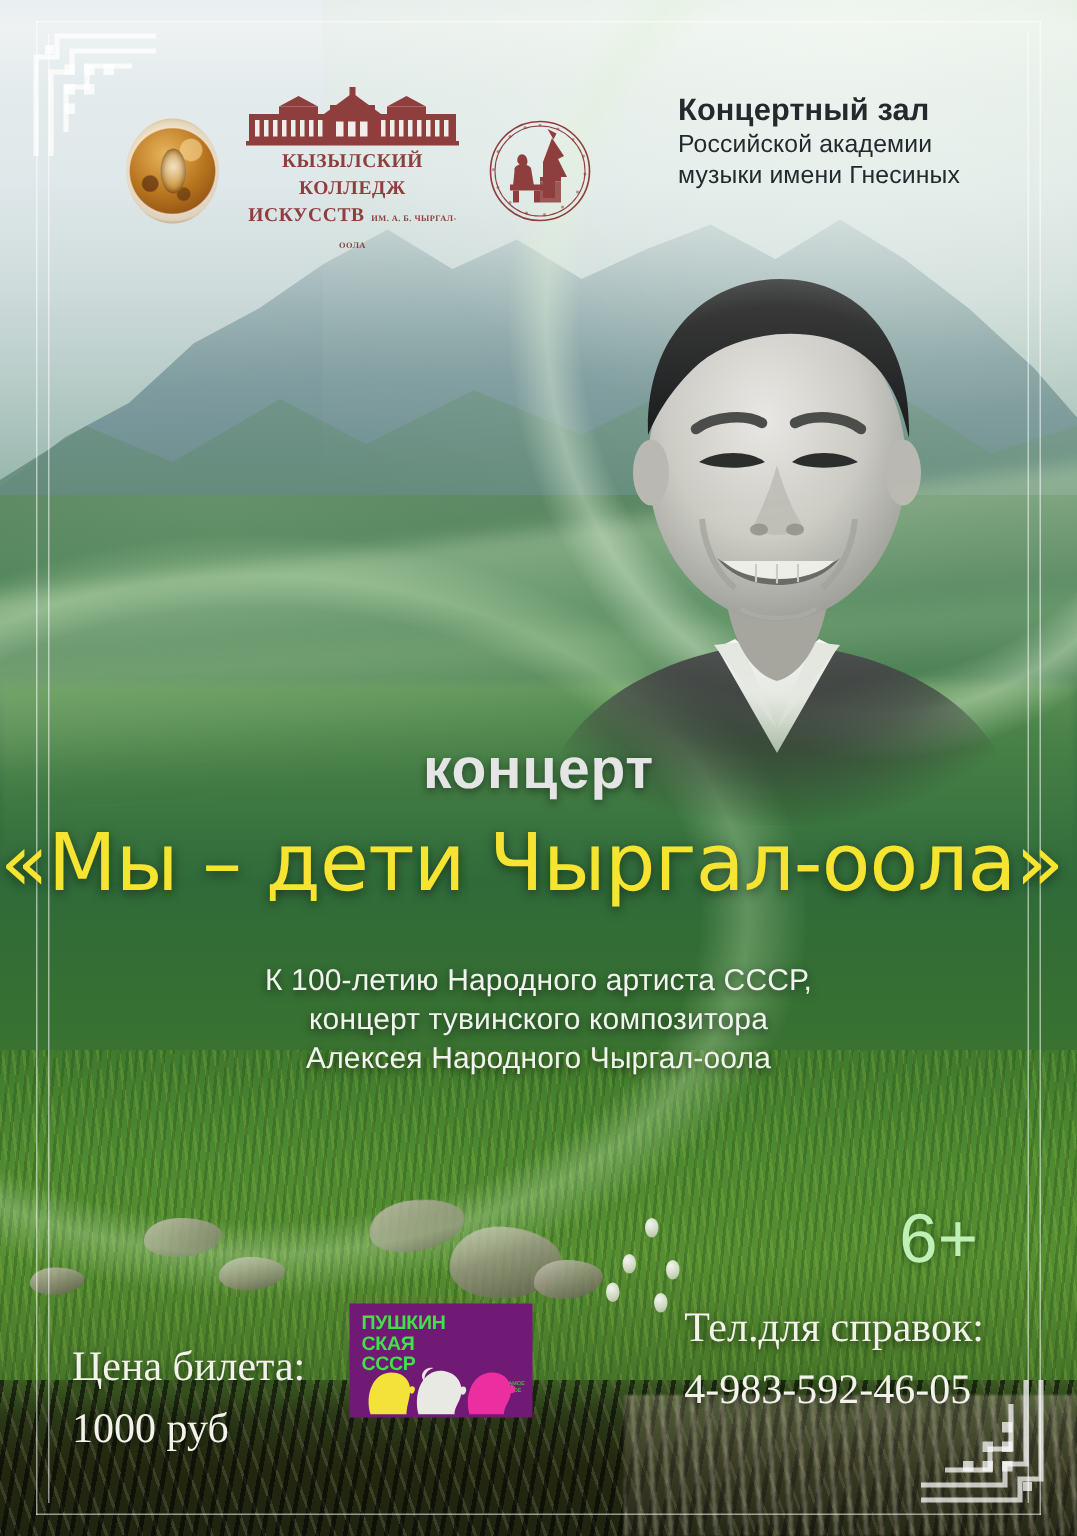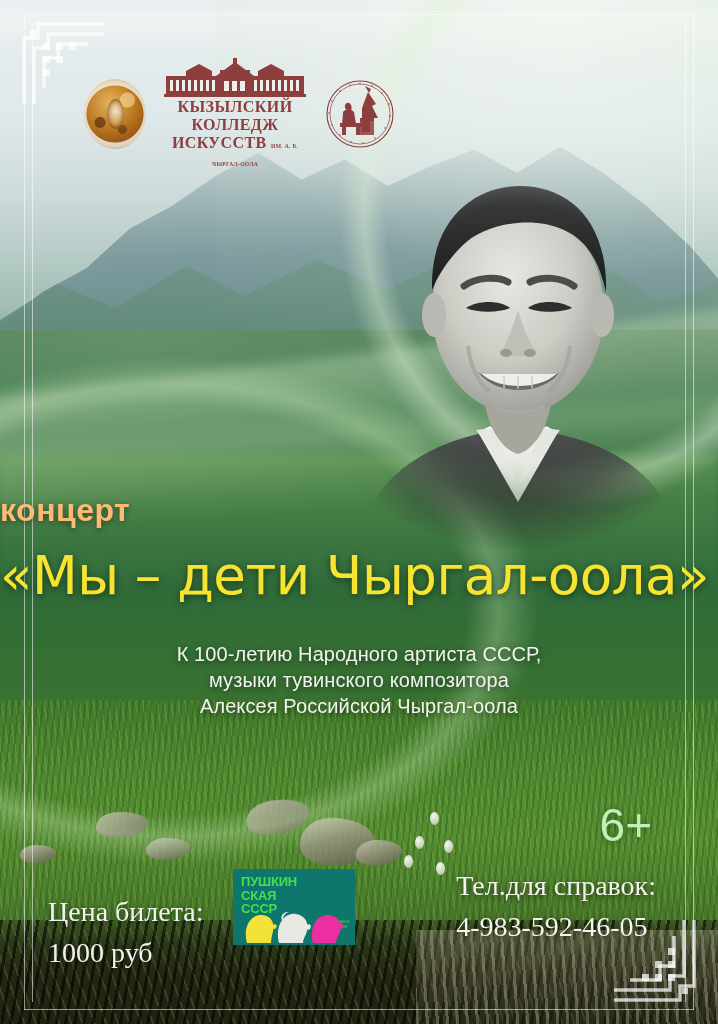--- a/index.html
+++ b/index.html
@@ -167,21 +167,21 @@
     background:
       radial-gradient(circle at 26% 62%, rgba(60,25,5,.55) 0 5px, rgba(0,0,0,0) 6px),
       radial-gradient(circle at 62% 72%, rgba(60,25,5,.45) 0 4px, rgba(0,0,0,0) 5px),
       radial-gradient(circle at 70% 30%, rgba(255,225,160,.55) 0 7px, rgba(0,0,0,0) 8px);
   }
 
   .logo-college{ width:142px; text-align:center; color:#8d3d3d; }
   .logo-college .bld{ display:block; }
   .logo-college .t1{
     font-family:"Liberation Serif", serif; font-weight:bold;
-    font-size:16px; letter-spacing:.4px; line-height:1.06; color:#8f3e3e;
+    font-size:13px; letter-spacing:.4px; line-height:1.06; color:#8f3e3e;
   }
   .logo-college .t2{
     font-family:"Liberation Serif", serif; font-weight:bold;
     font-size:5.6px; letter-spacing:.3px; margin-top:2px; color:#8f3e3e;
   }
 
   .logo-gnesin{ width:72px; height:72px; }
 
   .header-title{
     position:absolute; left:452px; top:62px;
@@ -205,22 +205,22 @@
     text-shadow:0 1px 8px rgba(40,60,60,.35);
   }
   .datebox .time{
     font-family:"Liberation Serif", serif;
     font-size:42px; letter-spacing:0px; margin-top:2px;
     text-shadow:0 1px 8px rgba(40,60,60,.35);
   }
 
   
   .kicker{
-    position:absolute; left:0; top:492px; width:100%; 
-    color:#fdba74; font-size:32px; font-weight:bold; letter-spacing:.5px;
+    position:absolute; left:0; top:492px; width:100%; text-align:center;
+    color:#e5e5e5; font-size:38px; font-weight:bold; letter-spacing:.5px;
     text-shadow:0 2px 6px rgba(0,0,0,.45);
   }
   .maintitle{
     position:absolute; left:0; top:545px; width:100%; text-align:left;
     color:#f7e430; font-size:53px; letter-spacing:-.5px;
     font-family:"DejaVu Sans", sans-serif; font-weight:400;
     text-shadow:0 2px 7px rgba(0,0,0,.5);
     white-space:nowrap;
   }
 
@@ -246,21 +246,21 @@
     margin-top:26px;
   }
   .phone{
     position:absolute; right:62px; top:866px; text-align:left; color:#f3f3ec;
     font-family:"Liberation Serif", serif; font-size:28px; line-height:1.45;
     text-shadow:0 2px 6px rgba(0,0,0,.6);
   }
 
   .pushkin{
     position:absolute; left:233px; top:869px; width:122px; height:76px;
-    background:#0f766e; overflow:hidden;
+    background:#701a75; overflow:hidden;
   }
   .pushkin .pk-text{
     position:absolute; left:8px; top:6px;
     color:#43e04a; font-weight:bold; font-size:13px; line-height:1.04;
     letter-spacing:-.2px;
   }
   .pushkin .pk-text i{ font-style:normal; display:block; }
   .pushkin .pk-small{
     position:absolute; right:5px; bottom:16px;
     color:#43e04a; font-size:3.6px; line-height:1.25; text-align:left;
@@ -489,30 +489,35 @@
           <path d="M19 36 C 18 31, 27 30, 30 34 L32 46 L18 46 Z" fill="#8f3e3e"></path>
           <rect x="16" y="45" width="22" height="4" fill="#8f3e3e"></rect>
           <rect x="18" y="49" width="4" height="8" fill="#8f3e3e"></rect>
           <rect x="32" y="49" width="4" height="8" fill="#8f3e3e"></rect>
           <rect x="36" y="40" width="14" height="3" fill="#8f3e3e"></rect>
           <rect x="36" y="43" width="14" height="14" fill="#8f3e3e" opacity=".85"></rect>
         </svg>
       </div>
     </div>
 
+    <div class="header-title" data-name="venue-title">
+      <div class="ht1" data-name="venue-line-1">Концертный зал</div>
+      <div class="ht2" data-name="venue-line-2">Российской  академии</div>
+      <div class="ht3" data-name="venue-line-3">музыки имени Гнесиных</div>
+    </div>
   </div>
 
 
   <div class="kicker" data-name="event-kicker">концерт</div>
   <div class="maintitle" data-name="event-title">«Мы – дети Чыргал-оола»</div>
 
   <div class="subtitle" data-name="event-subtitle">
     <div data-name="subtitle-line-1">К 100-летию Народного артиста СССР,</div>
-    <div data-name="subtitle-line-2">музыки тувинского композитора</div>
-    <div data-name="subtitle-line-3">Алексея Российской Чыргал-оола</div>
+    <div data-name="subtitle-line-2">концерт тувинского композитора</div>
+    <div data-name="subtitle-line-3">Алексея Народного Чыргал-оола</div>
   </div>
 
   <div class="age" data-name="age-rating-badge">6+</div>
 
   <div class="price" data-name="ticket-price-block">
     <div data-name="price-label">Цена билета:</div>
     <div data-name="price-value">1000 руб</div>
   </div>
 
   <div class="pushkin" data-name="pushkin-card-logo">

